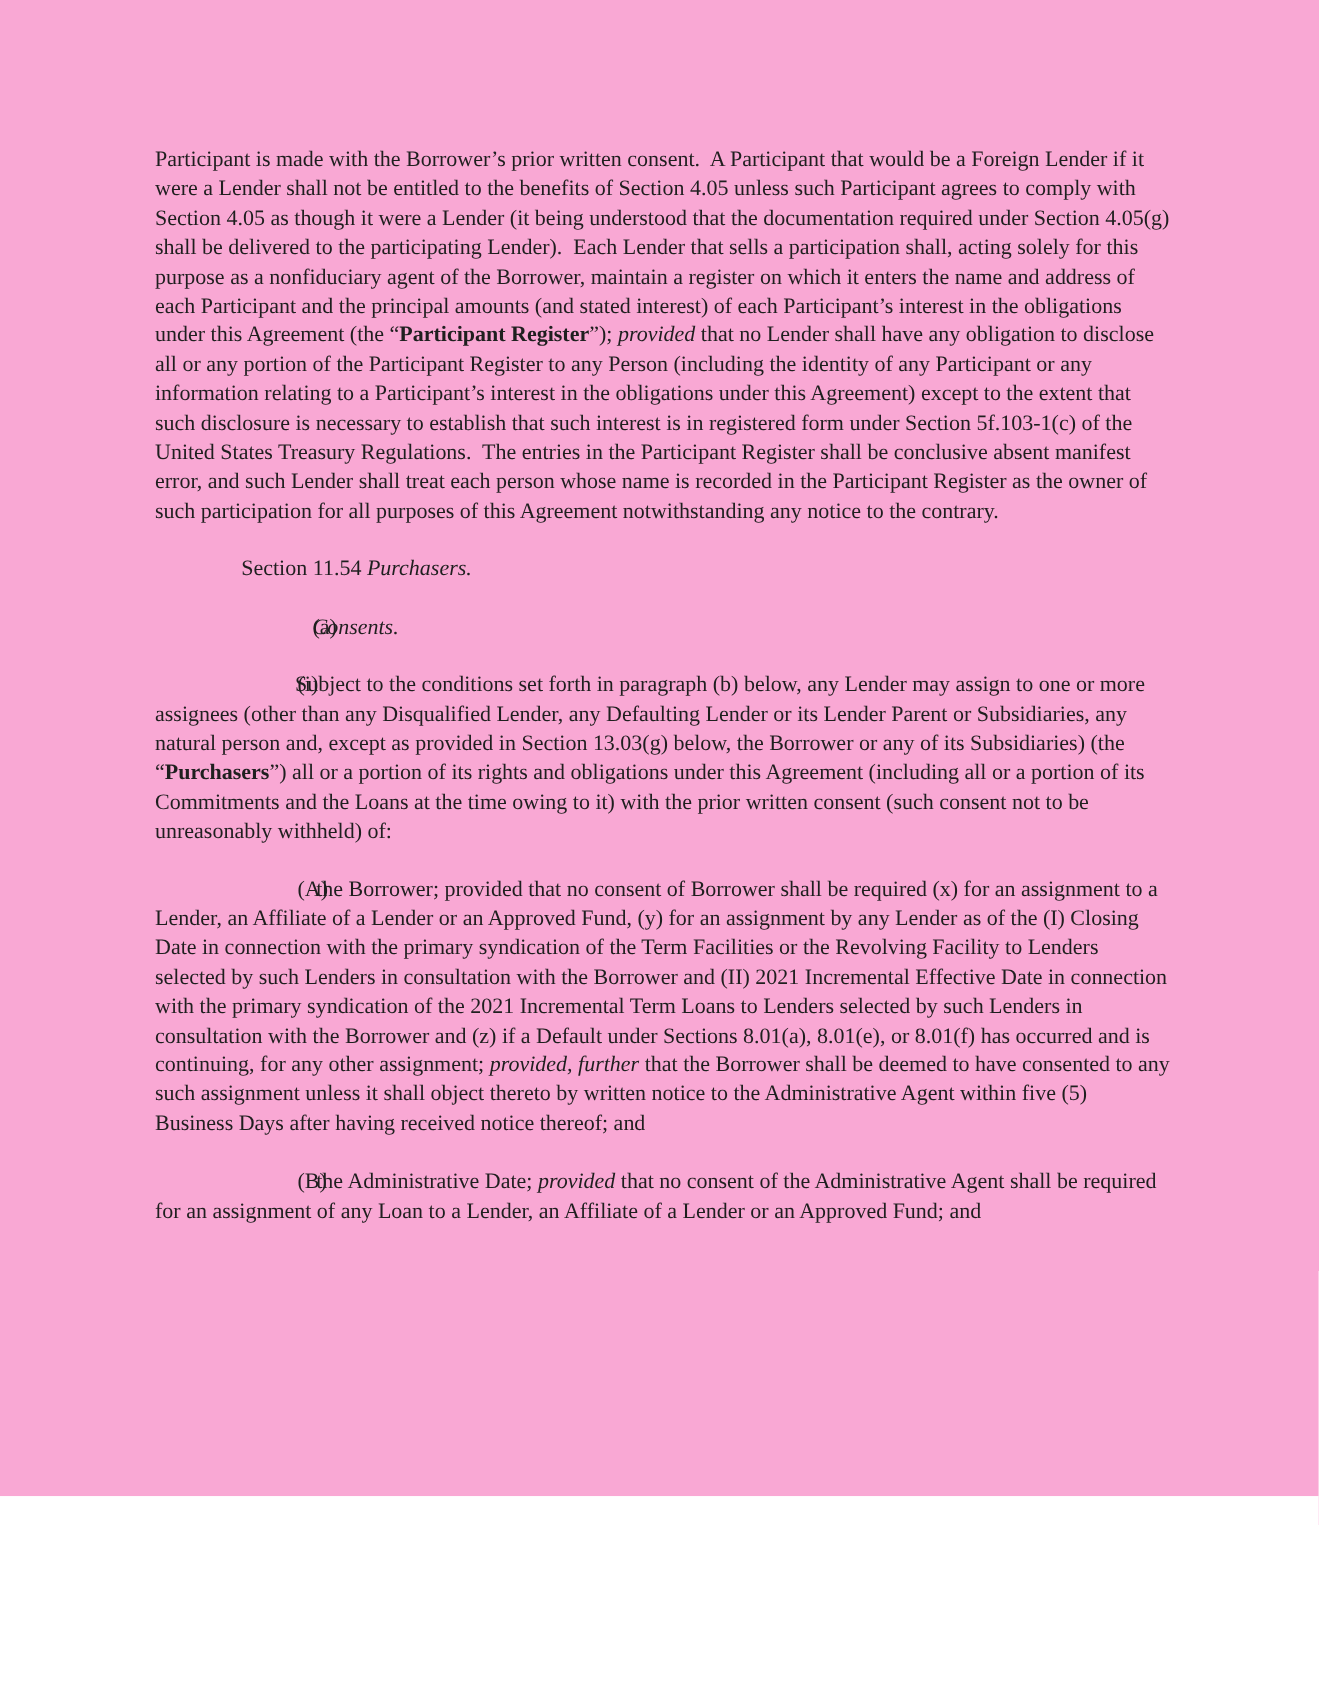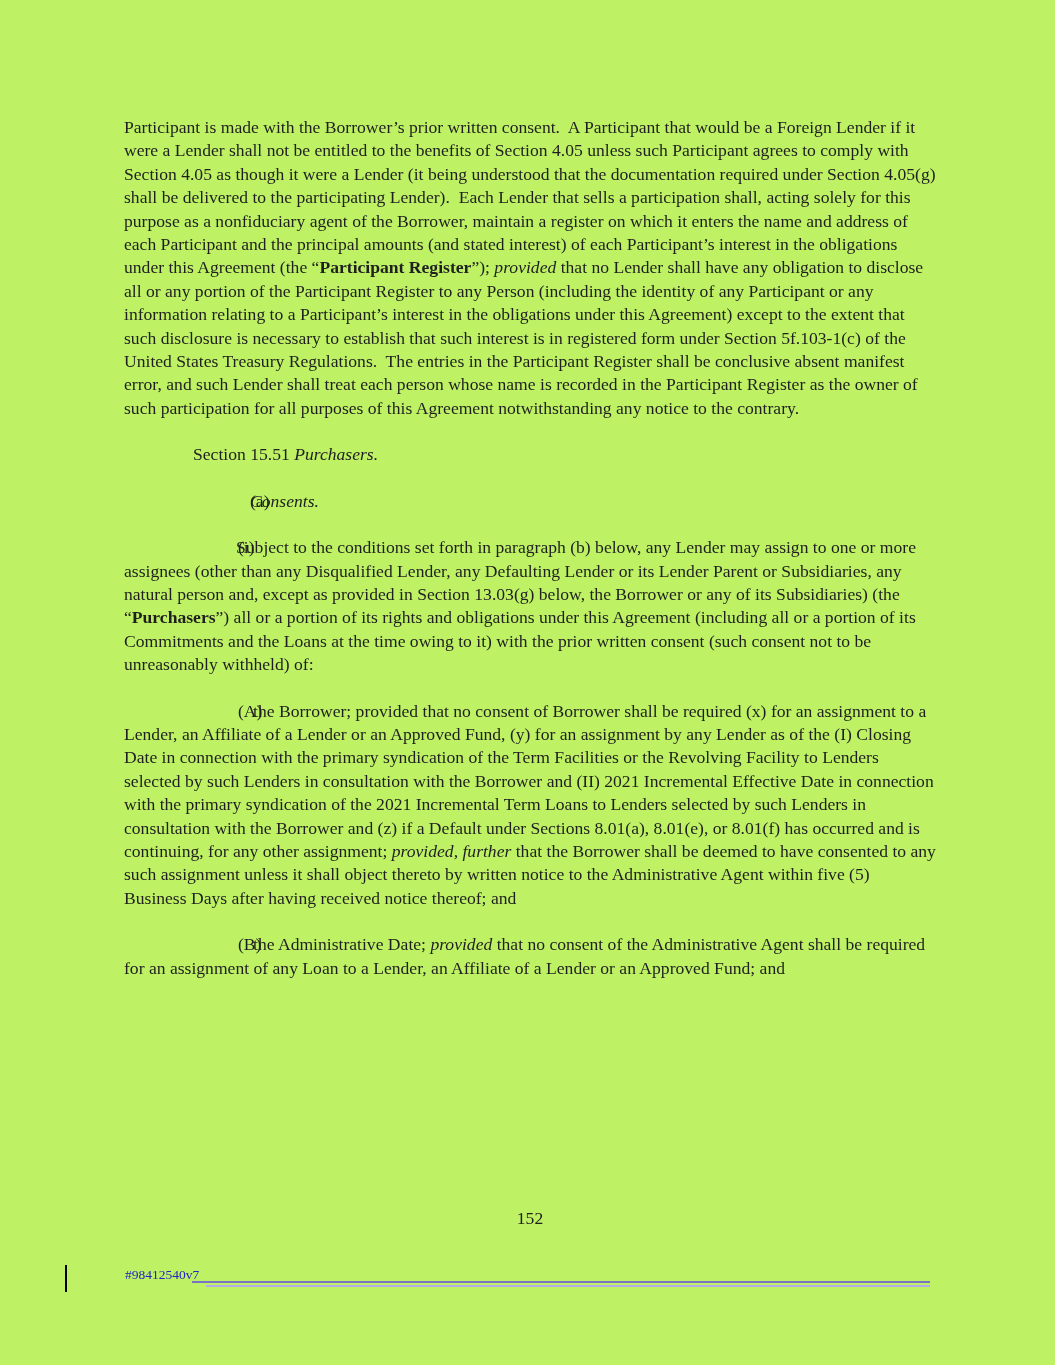--- a/index.html
+++ b/index.html
@@ -1,20 +1,20 @@
 <!DOCTYPE html>
 <html><head>
 <meta charset="utf-8">
 <style>
   html, body { margin: 0; padding: 0; background: #ffffff; }
   .page {
     position: relative;
     width: 1055px;
-    height: 1365px;
-    background: #bef264;
+    height: 1197px;
+    background: #f9a8d4;
     font-family: "Liberation Serif", "DejaVu Serif", serif;
     color: #1f1f1f;
     overflow: hidden;
   }
   .content {
     position: absolute;
     left: 124px;
     top: 116px;
     width: 812px;
     font-size: 17.6px;
@@ -73,21 +73,21 @@
   }
 </style>
 </head>
 <body>
 
 <div class="page">
 
   <div class="content">
     <p><span><span>Participant is made with the Borrower’s prior written consent.&nbsp; A Participant that would be a Foreign Lender if it were a Lender shall not be entitled to the benefits of Section 4.05 unless such Participant agrees to comply with Section 4.05 as though it were a Lender (it being understood that the documentation required under Section 4.05(g) shall be delivered to the participating Lender).&nbsp; Each Lender that sells a participation shall, acting solely for this purpose as a nonfiduciary agent of the Borrower, maintain a register on which it enters the name and address of each Participant and the principal amounts (and stated interest) of each Participant’s interest in the obligations under this Agreement (the “</span><span class="run-bold">Participant Register</span><span>”); </span><span class="run-italic">provided</span><span> that no Lender shall have any obligation to disclose all or any portion of the Participant Register to any Person (including the identity of any Participant or any information relating to a Participant’s interest in the obligations under this Agreement) except to the extent that such disclosure is necessary to establish that such interest is in registered form under Section 5f.103-1(c) of the United States Treasury Regulations.&nbsp; The entries in the Participant Register shall be conclusive absent manifest error, and such Lender shall treat each person whose name is recorded in the Participant Register as the owner of such participation for all purposes of this Agreement notwithstanding any notice to the contrary.</span></span></p>
 
-    <p class="heading-indent"><span><span>Section 15.51 </span><span class="run-italic">Purchasers.</span></span></p>
+    <p class="heading-indent"><span><span>Section 11.54 </span><span class="run-italic">Purchasers.</span></span></p>
 
     <p class="sub-a"><span class="label-a">(a)</span><span><span class="run-italic">Consents.</span></span></p>
 
     <p class="clause-i"><span class="label-i">(i)</span><span><span>Subject to the conditions set forth in paragraph (b) below, any Lender may assign to one or more assignees (other than any Disqualified Lender, any Defaulting Lender or its Lender Parent or Subsidiaries, any natural person and, except as provided in Section 13.03(g) below, the Borrower or any of its Subsidiaries) (the “</span><span class="run-bold">Purchasers</span><span>”) all or a portion of its rights and obligations under this Agreement (including all or a portion of its Commitments and the Loans at the time owing to it) with the prior written consent (such consent not to be unreasonably withheld) of:</span></span></p>
 
     <p class="clause-deep"><span class="label-deep">(A)</span><span><span>the Borrower; provided that no consent of Borrower shall be required (x) for an assignment to a Lender, an Affiliate of a Lender or an Approved Fund, (y) for an assignment by any Lender as of the (I) Closing Date in connection with the primary syndication of the Term Facilities or the Revolving Facility to Lenders selected by such Lenders in consultation with the Borrower and (II) 2021 Incremental Effective Date in connection with the primary syndication of the 2021 Incremental Term Loans to Lenders selected by such Lenders in consultation with the Borrower and (z) if a Default under Sections 8.01(a), 8.01(e), or 8.01(f) has occurred and is continuing, for any other assignment; </span><span class="run-italic">provided, further</span><span> that the Borrower shall be deemed to have consented to any such assignment unless it shall object thereto by written notice to the Administrative Agent within five (5) Business Days after having received notice thereof; and</span></span></p>
 
     <p class="clause-deep"><span class="label-deep">(B)</span><span><span>the Administrative Date; </span><span class="run-italic">provided</span><span> that no consent of the Administrative Agent shall be required for an assignment of any Loan to a Lender, an Affiliate of a Lender or an Approved Fund; and</span></span></p>
   </div>
 

